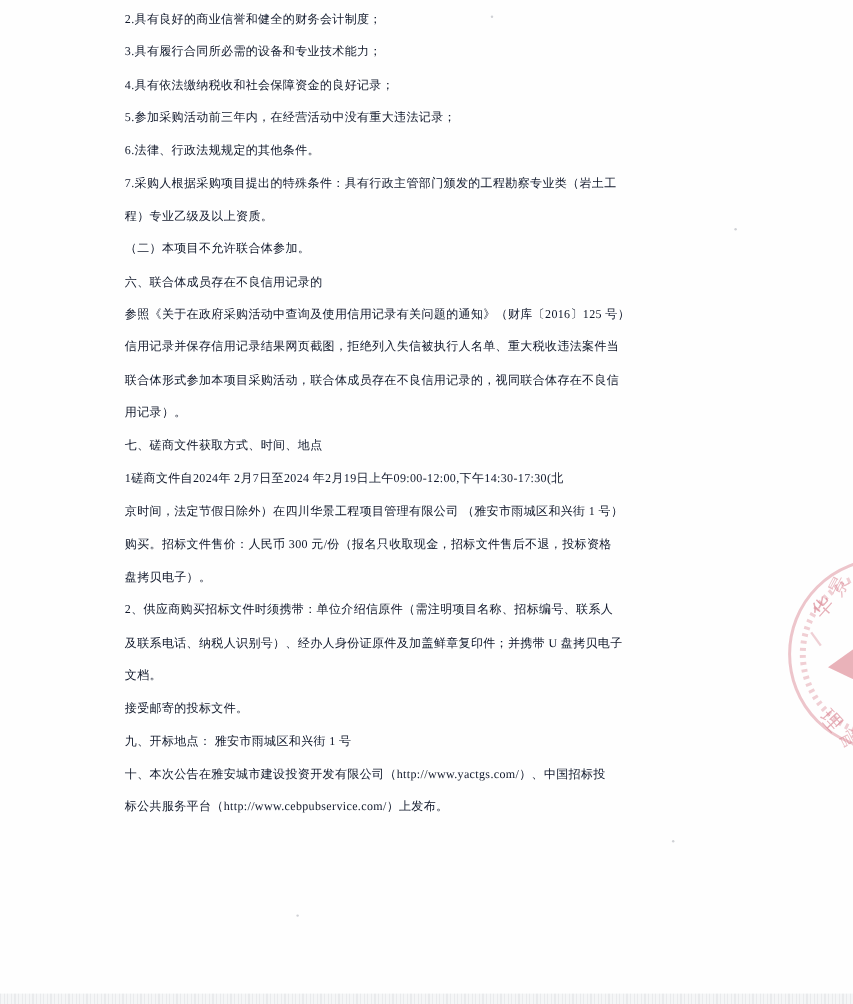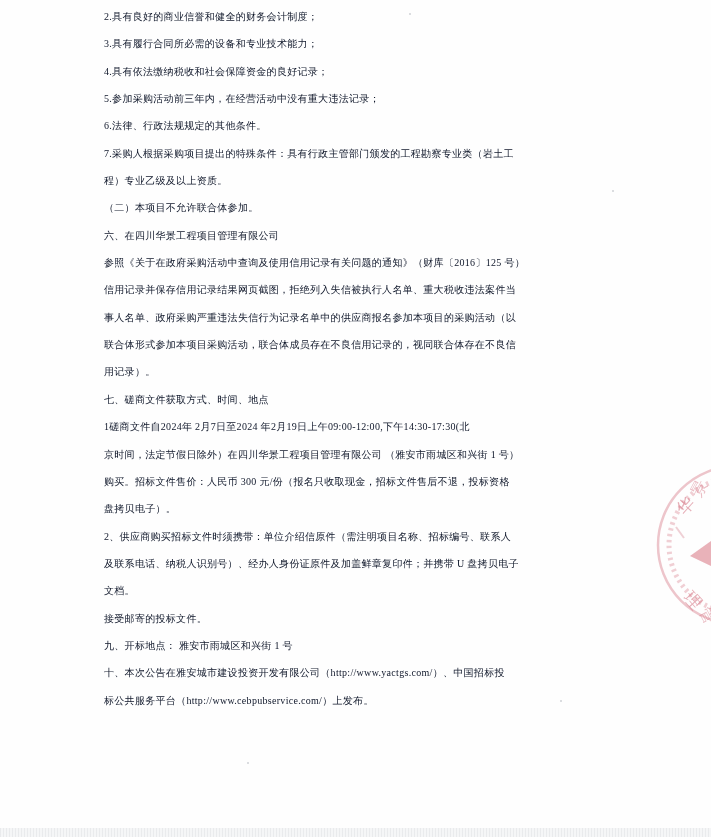--- a/index.html
+++ b/index.html
@@ -64,24 +64,23 @@
 
   <div class="doc">
     <div class="line">2.具有良好的商业信誉和健全的财务会计制度；</div>
     <div class="line">3.具有履行合同所必需的设备和专业技术能力；</div>
     <div class="line">4.具有依法缴纳税收和社会保障资金的良好记录；</div>
     <div class="line">5.参加采购活动前三年内，在经营活动中没有重大违法记录；</div>
     <div class="line">6.法律、行政法规规定的其他条件。</div>
     <div class="line">7.采购人根据采购项目提出的特殊条件：具有行政主管部门颁发的工程勘察专业类（岩土工</div>
     <div class="line">程）专业乙级及以上资质。</div>
     <div class="line">（二）本项目不允许联合体参加。</div>
-    <div class="line">六、在四川华景工程项目管理有限公司</div>
+    <div class="line">六、联合体成员存在不良信用记录的</div>
     <div class="line">参照《关于在政府采购活动中查询及使用信用记录有关问题的通知》（财库〔2016〕125 号）</div>
     <div class="line">信用记录并保存信用记录结果网页截图，拒绝列入失信被执行人名单、重大税收违法案件当</div>
-    <div class="line">事人名单、政府采购严重违法失信行为记录名单中的供应商报名参加本项目的采购活动（以</div>
     <div class="line">联合体形式参加本项目采购活动，联合体成员存在不良信用记录的，视同联合体存在不良信</div>
     <div class="line">用记录）。</div>
     <div class="line">七、磋商文件获取方式、时间、地点</div>
     <div class="line">1磋商文件自2024年 2月7日至2024 年2月19日上午09:00-12:00,下午14:30-17:30(北</div>
     <div class="line">京时间，法定节假日除外）在四川华景工程项目管理有限公司 （雅安市雨城区和兴街 1 号）</div>
     <div class="line">购买。招标文件售价：人民币 300 元/份（报名只收取现金，招标文件售后不退，投标资格</div>
     <div class="line">盘拷贝电子）。</div>
     <div class="line">2、供应商购买招标文件时须携带：单位介绍信原件（需注明项目名称、招标编号、联系人</div>
     <div class="line">及联系电话、纳税人识别号）、经办人身份证原件及加盖鲜章复印件；并携带 U 盘拷贝电子</div>
     <div class="line">文档。</div>

